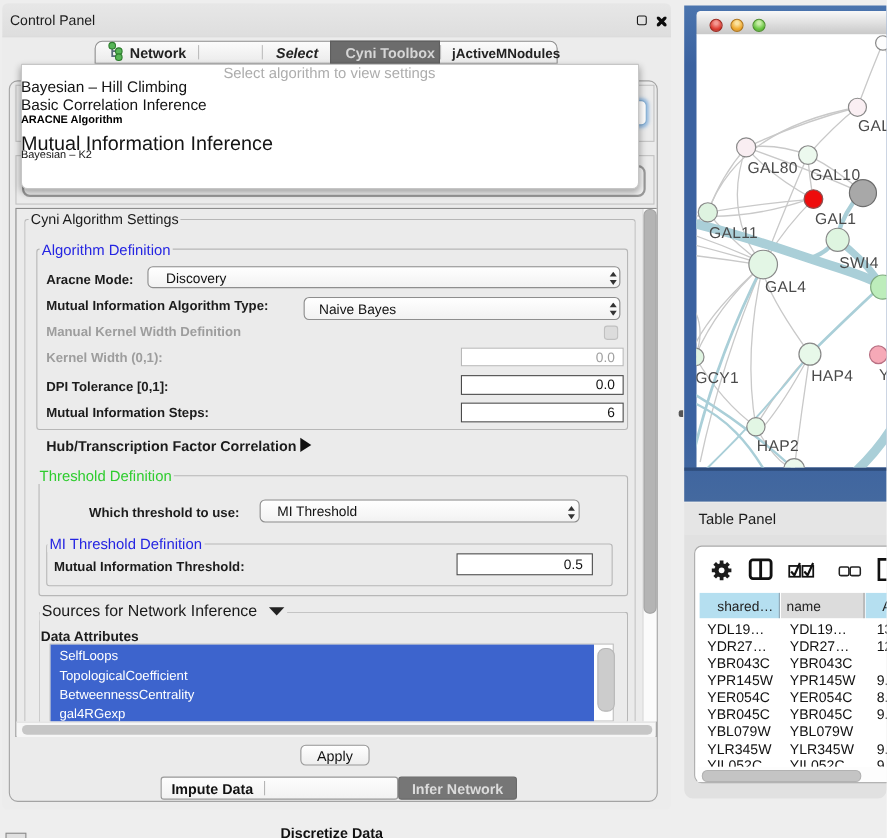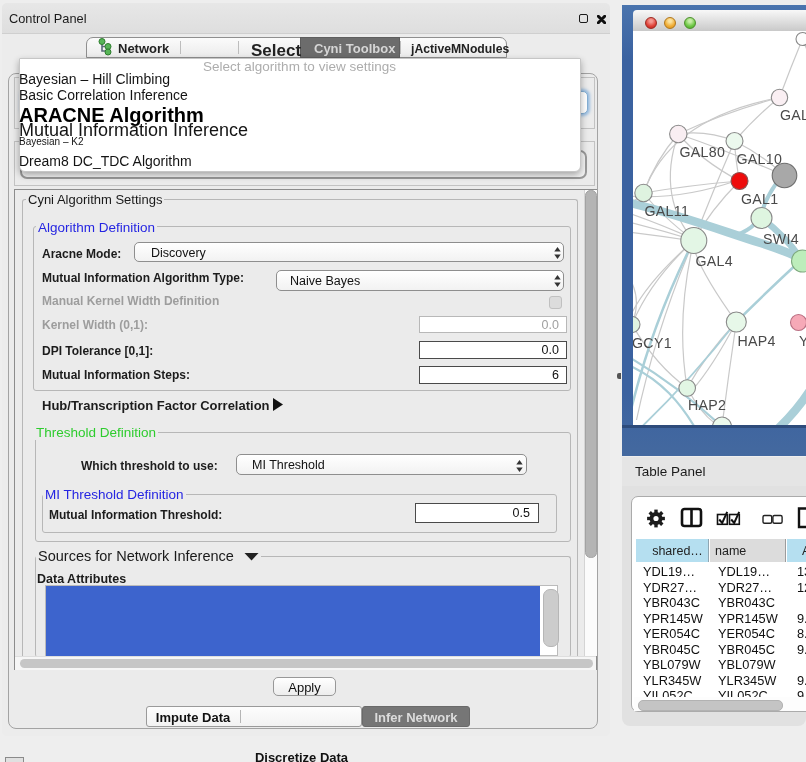--- a/index.html
+++ b/index.html
@@ -37,21 +37,21 @@
   <div class="abs" style="left:399.5px;top:41px;width:1px;height:13px;background:#bdbdbd;"></div>
 
   <svg class="abs" style="left:97px;top:37px;" width="18" height="19" viewBox="0 0 18 19">
     <path d="M5,5 L5,14 L10,14 M5,9.5 L10,9.5" stroke="#5a6b7a" stroke-width="1.6" fill="none"></path>
     <circle cx="5" cy="4.5" r="3" fill="#57b557" stroke="#2e7d2e" stroke-width="1"></circle>
     <circle cx="11" cy="9.5" r="3" fill="#57b557" stroke="#2e7d2e" stroke-width="1"></circle>
     <circle cx="11" cy="15" r="3" fill="#57b557" stroke="#2e7d2e" stroke-width="1"></circle>
   </svg>
   <div class="abs" style="left:118px;top:41px;font-size:13px;font-weight:bold;color:#222;">Network</div>
   <div class="abs" style="left:196px;top:41px;font-size:13px;font-weight:bold;color:#222;margin-top:34px;">Style</div>
-  <div class="abs" style="left:251px;top:41px;font-size:17px;font-weight:bold;color:#222;">Select</div>
+  <div class="abs" style="left:251px;top:41px;font-size:13px;font-weight:bold;color:#222;font-style:italic;">Select</div>
   <div class="abs" style="left:314px;top:41px;font-size:13px;font-weight:bold;color:#d6d6d6;">Cyni Toolbox</div>
   <div class="abs" style="left:411px;top:42px;font-size:12.2px;font-weight:bold;color:#222;">jActiveMNodules</div>
 
   <div class="abs" style="left:8px;top:73px;width:590px;height:656px;background:#ebebeb;border:1px solid #a3a3a3;border-radius:8px;box-sizing:border-box;"></div>
 
   <div class="abs" style="left:14px;top:77px;width:581px;height:52px;border:1px solid #c2c2c2;box-sizing:border-box;"></div>
   <div class="abs" style="left:22px;top:91px;width:566px;height:23px;background:#fff;border:1px solid #85aed2;border-radius:5px;box-shadow:0 0 3px 1.5px rgba(98,158,218,0.6);box-sizing:border-box;"></div>
   <div class="abs" style="left:14px;top:141px;width:581px;height:45px;border:1px solid #c2c2c2;box-sizing:border-box;"></div>
   <div class="abs" style="left:20px;top:150px;width:567px;height:29px;background:#f4f4f4;border:2px solid #9a9a9a;border-radius:7px;box-sizing:border-box;"></div>
 
@@ -109,20 +109,21 @@
   <div class="tfield" style="left:415px;top:503px;width:124px;height:20px;border:1.5px solid #4a4a4a;color:#111;padding:2px 8px 0 0;">0.5</div>
 
   <div class="group" style="left:35px;top:556px;width:536px;height:101px;border-bottom:none;"></div>
   <div class="abs" style="left:36px;top:548px;font-size:14.5px;background:#ebebeb;padding:0 2px;color:#1a1a1a;white-space:nowrap;">Sources for Network Inference <svg width="15" height="9" viewBox="0 0 15 9" style="margin-left:6px;">
         <path d="M0.5,1 L14.5,1 L7.5,8.5 Z" fill="#222"></path>
       </svg></div>
   <div class="lbl" style="left:37px;top:572px;font-size:12.5px;">Data Attributes</div>
 
   <div class="abs" style="left:45px;top:585px;width:513px;height:71px;background:#fff;border:1px solid #bbb;box-sizing:border-box;"></div>
   <div class="abs" style="left:46px;top:586px;width:494px;height:70px;background:#3d64cd;"></div>
+  <div class="abs" style="left:54px;top:588px;font-size:12px;color:#fff;line-height:17.6px;">SelfLoops<br>TopologicalCoefficient<br>BetweennessCentrality<br>gal4RGexp</div>
   <div class="abs" style="left:542.5px;top:589px;width:14px;height:56px;background:#cccccc;border:1px solid #b6b6b6;border-radius:7px;"></div>
 
   <div class="abs" style="left:584px;top:190px;width:12px;height:466px;background:#fbfbfb;border-left:1px solid #d4d4d4;"></div>
   <div class="abs" style="left:585px;top:190px;width:10px;height:366px;background:#b4b4b4;border:1px solid #a2a2a2;border-radius:5.5px;"></div>
   <div class="abs" style="left:15px;top:656px;width:581px;height:13px;background:#f6f6f6;border-top:1px solid #dedede;"></div>
   <div class="abs" style="left:20px;top:658.5px;width:573px;height:9px;background:#c6c6c6;border-radius:5px;"></div>
 
   <div class="abs" style="left:273px;top:677px;width:63px;height:19px;background:linear-gradient(#ffffff,#ededed);border:1px solid #989898;border-radius:5px;box-sizing:border-box;"></div>
   <div class="abs" style="left:273px;top:680px;width:63px;text-align:center;font-size:13px;color:#111;">Apply</div>
 
@@ -130,24 +131,23 @@
   <div class="abs" style="left:240px;top:710px;width:1px;height:13px;background:#b5b5b5;"></div>
   <div class="abs" style="left:362px;top:706px;width:108px;height:21px;background:#767676;border:1px solid #6a6a6a;border-radius:3px;box-sizing:border-box;"></div>
   <div class="abs" style="left:146px;top:710px;width:94px;text-align:center;font-size:13px;font-weight:bold;color:#111;">Impute Data</div>
   <div class="abs" style="left:241px;top:750px;width:121px;text-align:center;font-size:13px;font-weight:bold;color:#111;">Discretize Data</div>
   <div class="abs" style="left:362px;top:710px;width:108px;text-align:center;font-size:13px;font-weight:bold;color:#dcdcdc;">Infer Network</div>
 
   <div class="abs" style="left:18.5px;top:58px;width:562px;height:114px;background:#fff;border:1px solid #c6c6c6;border-radius:1px 1px 6px 6px;box-shadow:0 3px 7px rgba(0,0,0,0.32);box-sizing:border-box;"></div>
   <div class="abs" style="left:18.5px;top:58.5px;width:562px;text-align:center;font-size:13.5px;color:#adadad;">Select algorithm to view settings</div>
   <div class="abs" style="left:19px;top:71px;font-size:14px;color:#141414;">Bayesian – Hill Climbing</div>
   <div class="abs" style="left:19px;top:87.3px;font-size:14px;color:#141414;">Basic Correlation Inference</div>
-  <div class="abs" style="left:19px;top:103.6px;font-size:20px;font-weight:bold;color:#000;">ARACNE Algorithm</div>
+  <div class="abs" style="left:19px;top:103.6px;font-size:10px;font-weight:bold;color:#000;">ARACNE Algorithm</div>
   <div class="abs" style="left:19px;top:119.9px;font-size:18px;color:#141414;">Mutual Information Inference</div>
   <div class="abs" style="left:19px;top:136.2px;font-size:10px;color:#141414;">Bayesian – K2</div>
-  <div class="abs" style="left:19px;top:152.5px;font-size:14px;color:#141414;">Dream8 DC_TDC Algorithm</div>
 
   <div class="abs" style="left:622px;top:5px;width:184px;height:451px;background:linear-gradient(#4a74ae,#3b62a0 12%,#3b62a0 86%,#44699f);"></div>
   <div class="abs" style="left:622px;top:424.5px;width:184px;height:3px;background:rgba(25,45,80,0.45);"></div>
 
   <div class="abs" style="left:632.5px;top:10px;width:173.5px;height:21px;background:linear-gradient(#f8f8f8,#c9c9c9);border-bottom:1px solid #8e8e8e;border-radius:4px 0 0 0;"></div>
   <div class="abs" style="left:644.5px;top:16.5px;width:10px;height:10px;border-radius:50%;background:radial-gradient(circle at 50% 30%,#f49a93 15%,#df4238 60%,#b91d14);border:0.5px solid #9d2921;"></div>
   <div class="abs" style="left:664px;top:16.5px;width:10px;height:10px;border-radius:50%;background:radial-gradient(circle at 50% 30%,#fbe3a0 15%,#f0ad35 60%,#d98f1b);border:0.5px solid #b0761b;"></div>
   <div class="abs" style="left:683.5px;top:16.5px;width:10px;height:10px;border-radius:50%;background:radial-gradient(circle at 50% 30%,#c8eda8 15%,#6ec846 60%,#47a525);border:0.5px solid #4d8f2d;"></div>
 
   <svg class="abs" style="left:632.5px;top:31px;" width="173.5" height="394" viewBox="632.5 31 173.5 394">

